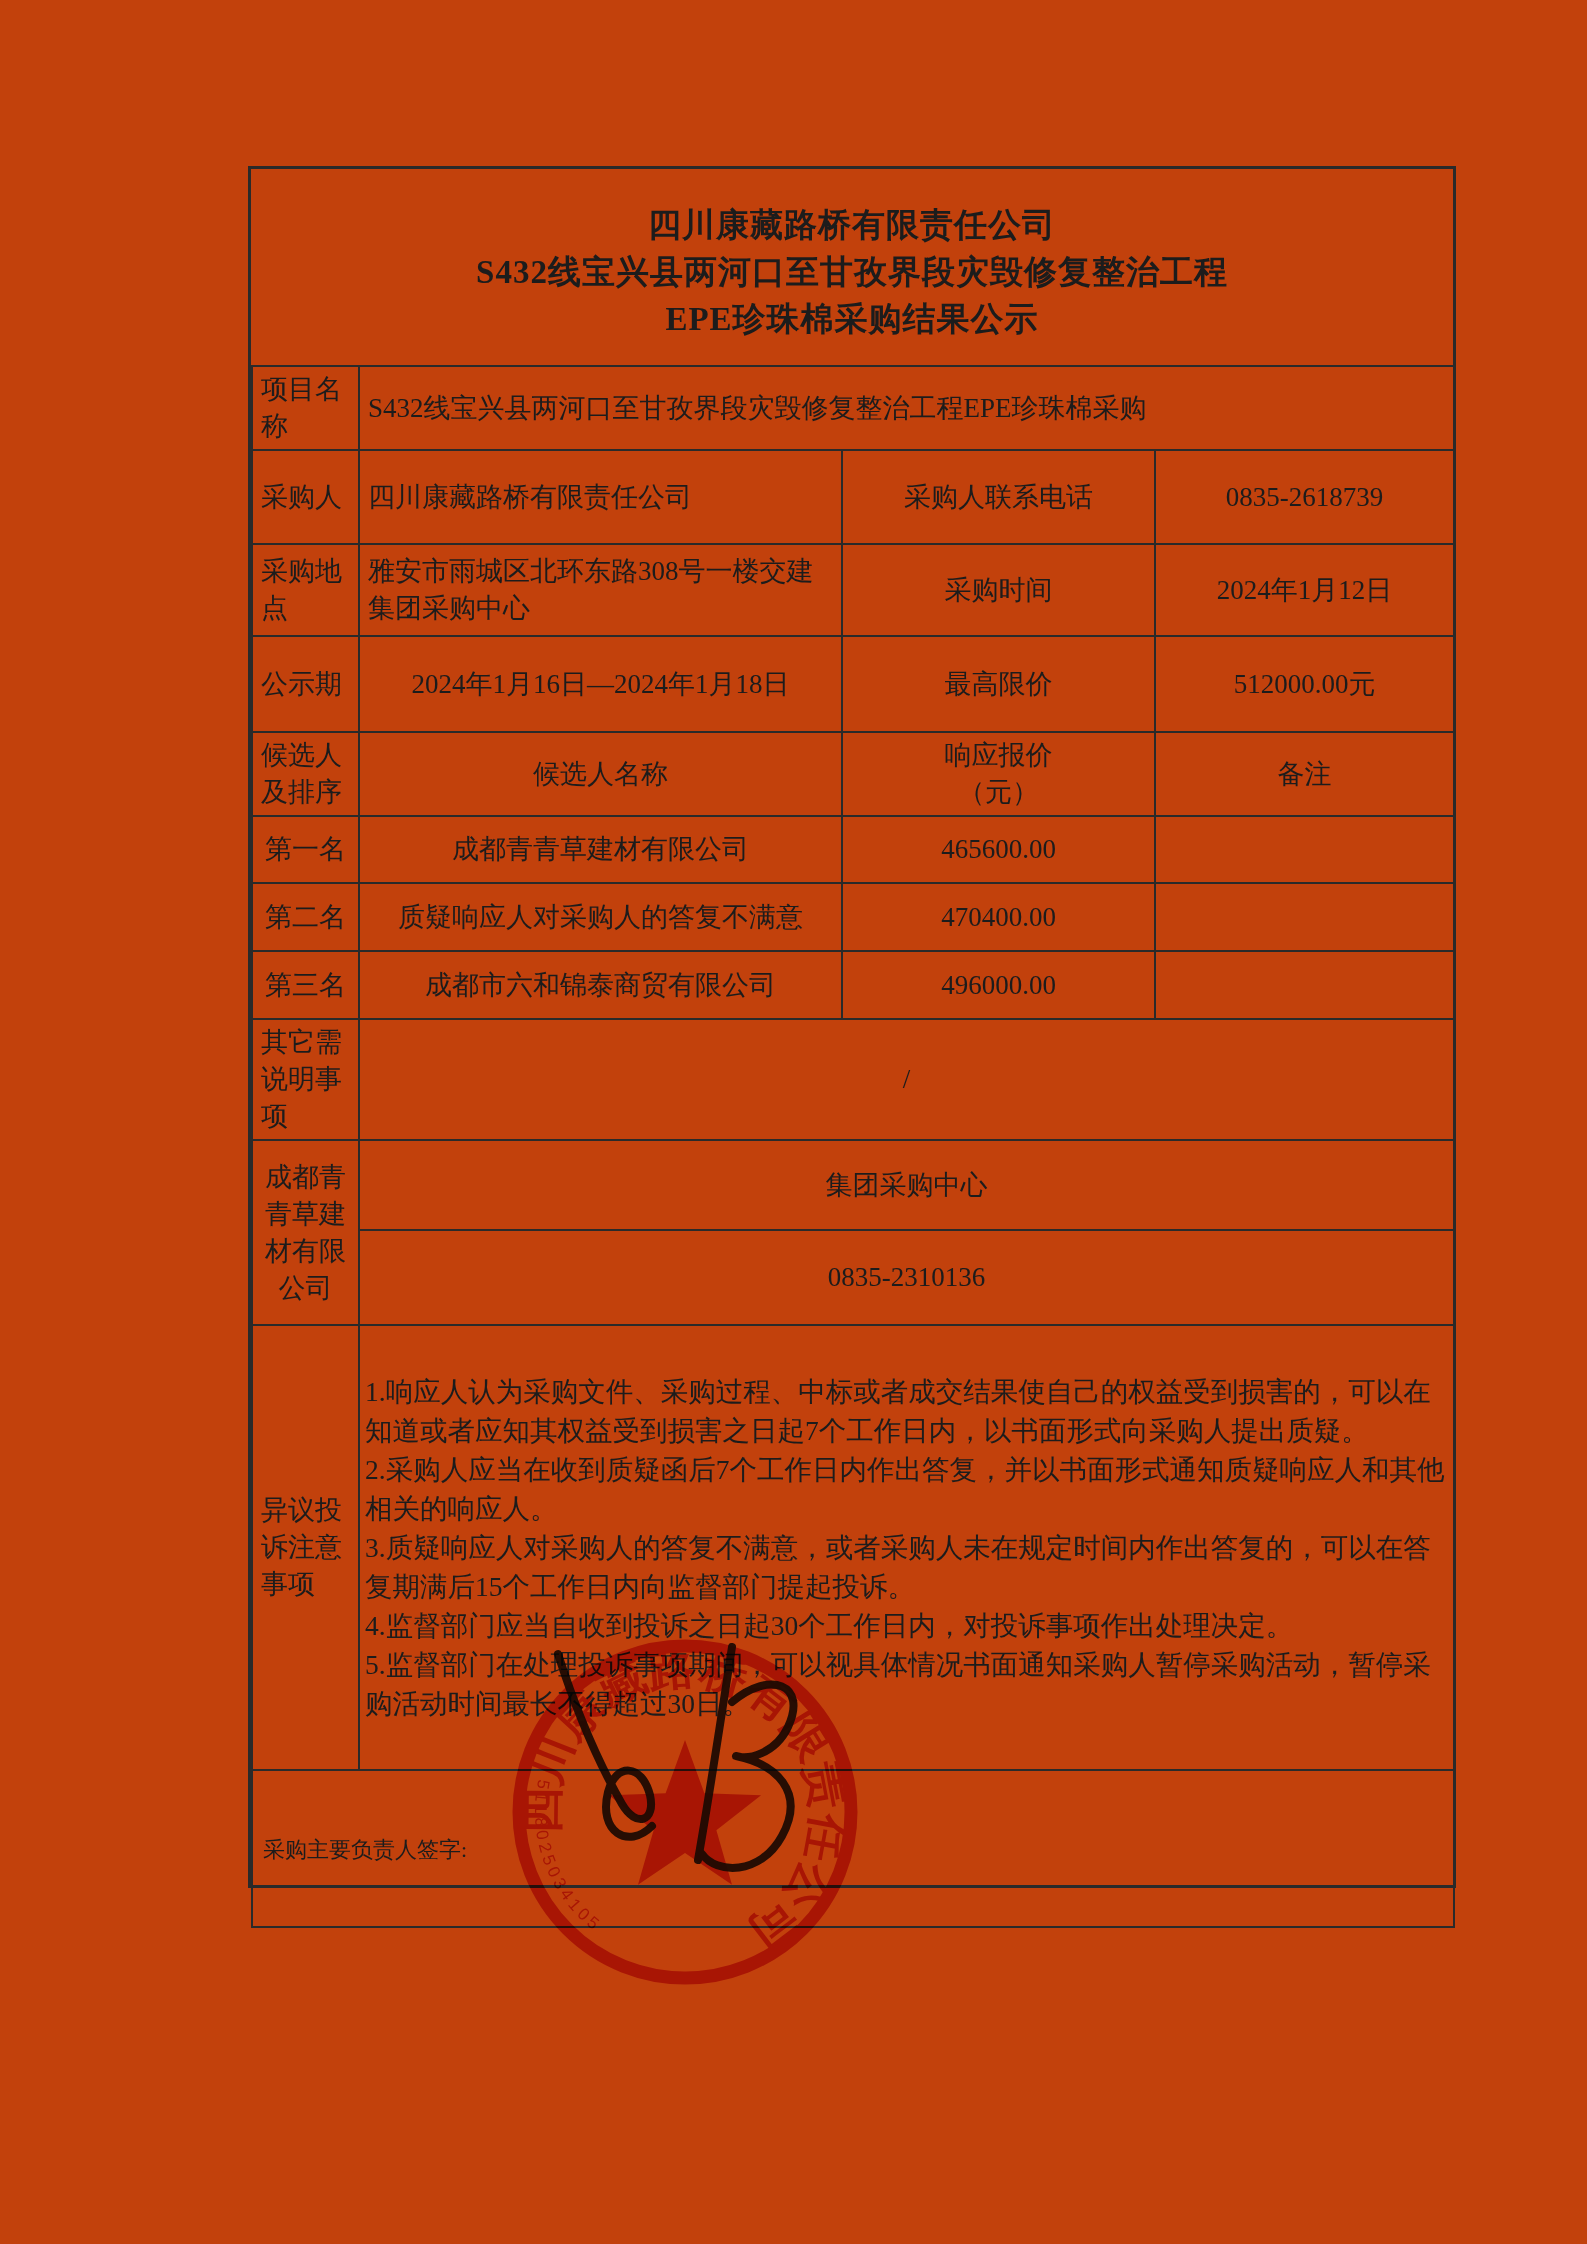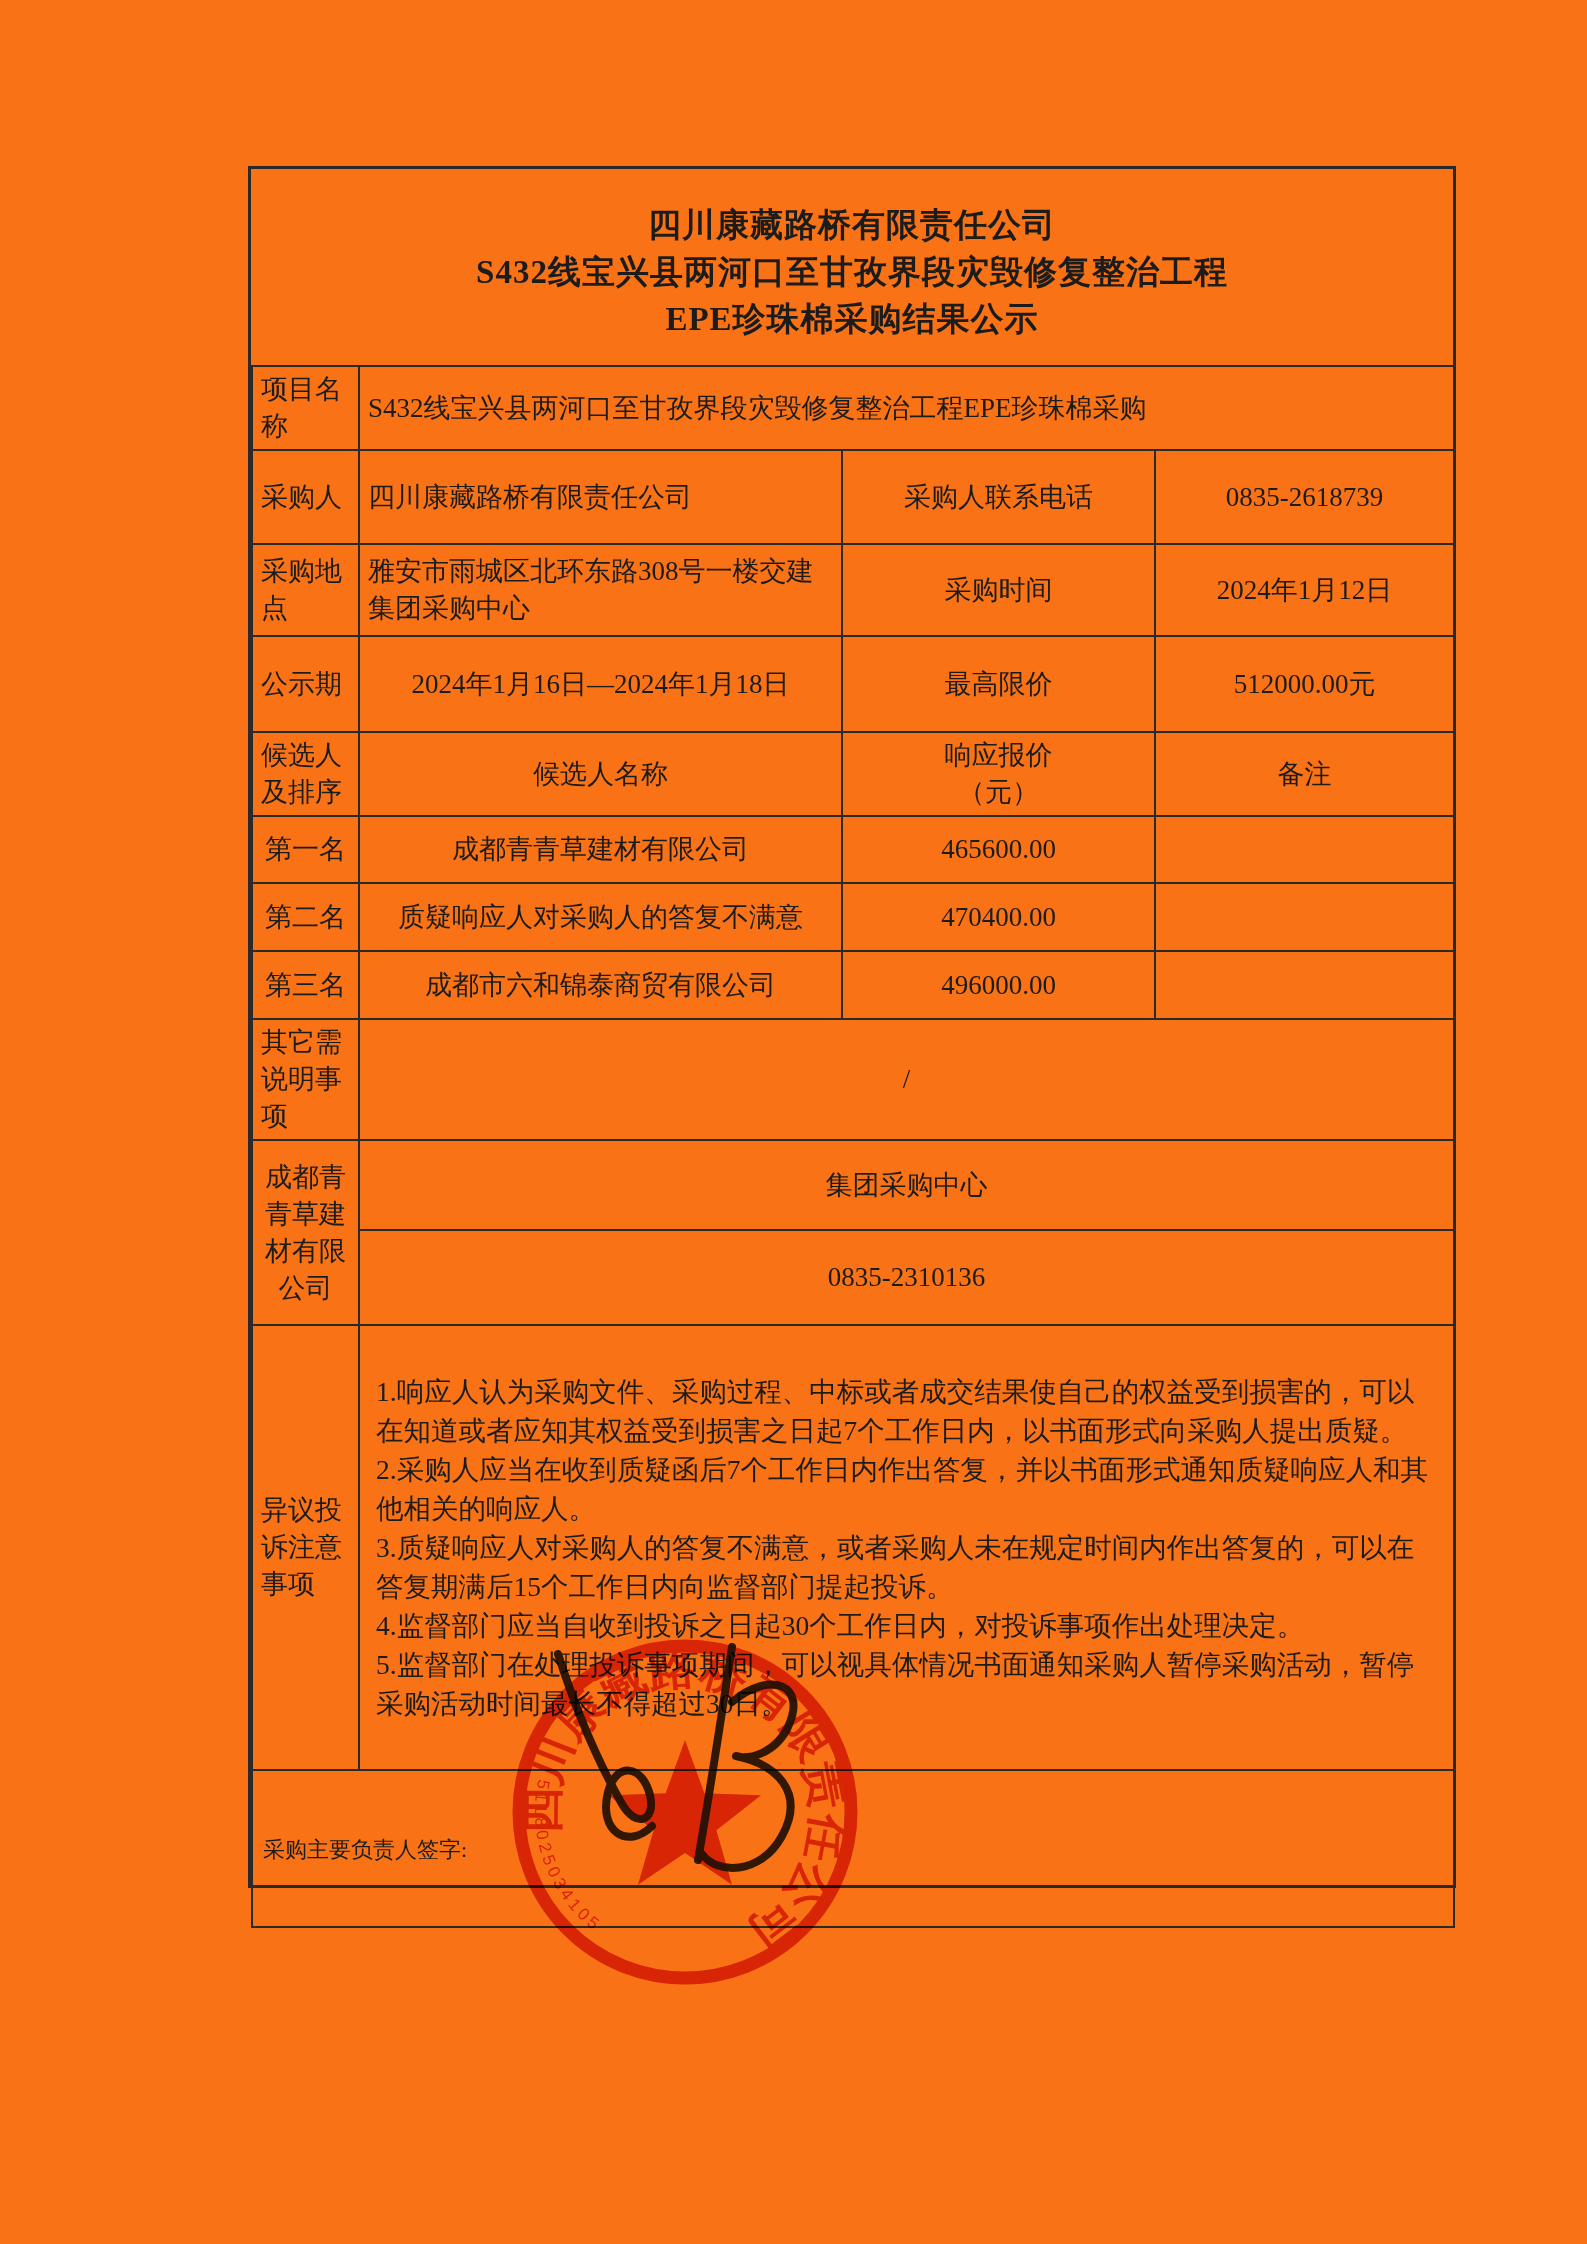--- a/index.html
+++ b/index.html
@@ -1,20 +1,20 @@
 <!DOCTYPE html>
 <html><head>
 <meta charset="utf-8">
 <style>
   html,body{margin:0;padding:0;}
   body{background:#ffffff;}
   .page{
     position:relative;
     width:1587px;height:2244px;
-    background:#f97316;
+    background:#c2410c;
     font-family:"Liberation Serif","DejaVu Serif",serif;
     color:#1c1c1c;
     overflow:hidden;
   }
   .doc-box{
     position:absolute;left:248px;top:166px;
     width:1208px;height:1722px;
     border:3px solid #2a2a2a;
     box-sizing:border-box;
     background:transparent;
@@ -39,21 +39,21 @@
     box-sizing:border-box;
     vertical-align:middle;
     word-break:break-all;
     line-height:37px;
   }
   td.lbl{ text-align:left; padding-left:9px; }
   td.lbl-c{ text-align:center; padding:4px 6px; }
   td.ctr{ text-align:center; }
   td.lft{ text-align:left; padding-left:12px; }
   .two-line{ line-height:34px; }
-  .objection-cell{ padding:10px 16px !important; }
+  .objection-cell{ padding:10px 5px !important; }
   .objection-inner{ line-height:39px; font-size:27.5px; }
   .sig-cell{ position:relative; }
   .sig-label{
     position:absolute;left:10px;top:50%;transform:translateY(-50%);
     font-size:22px;white-space:nowrap;
   }
   .stamp-wrap{
     position:absolute;left:470px;top:1592px;width:440px;height:460px;
     pointer-events:none;
     mix-blend-mode:multiply;

